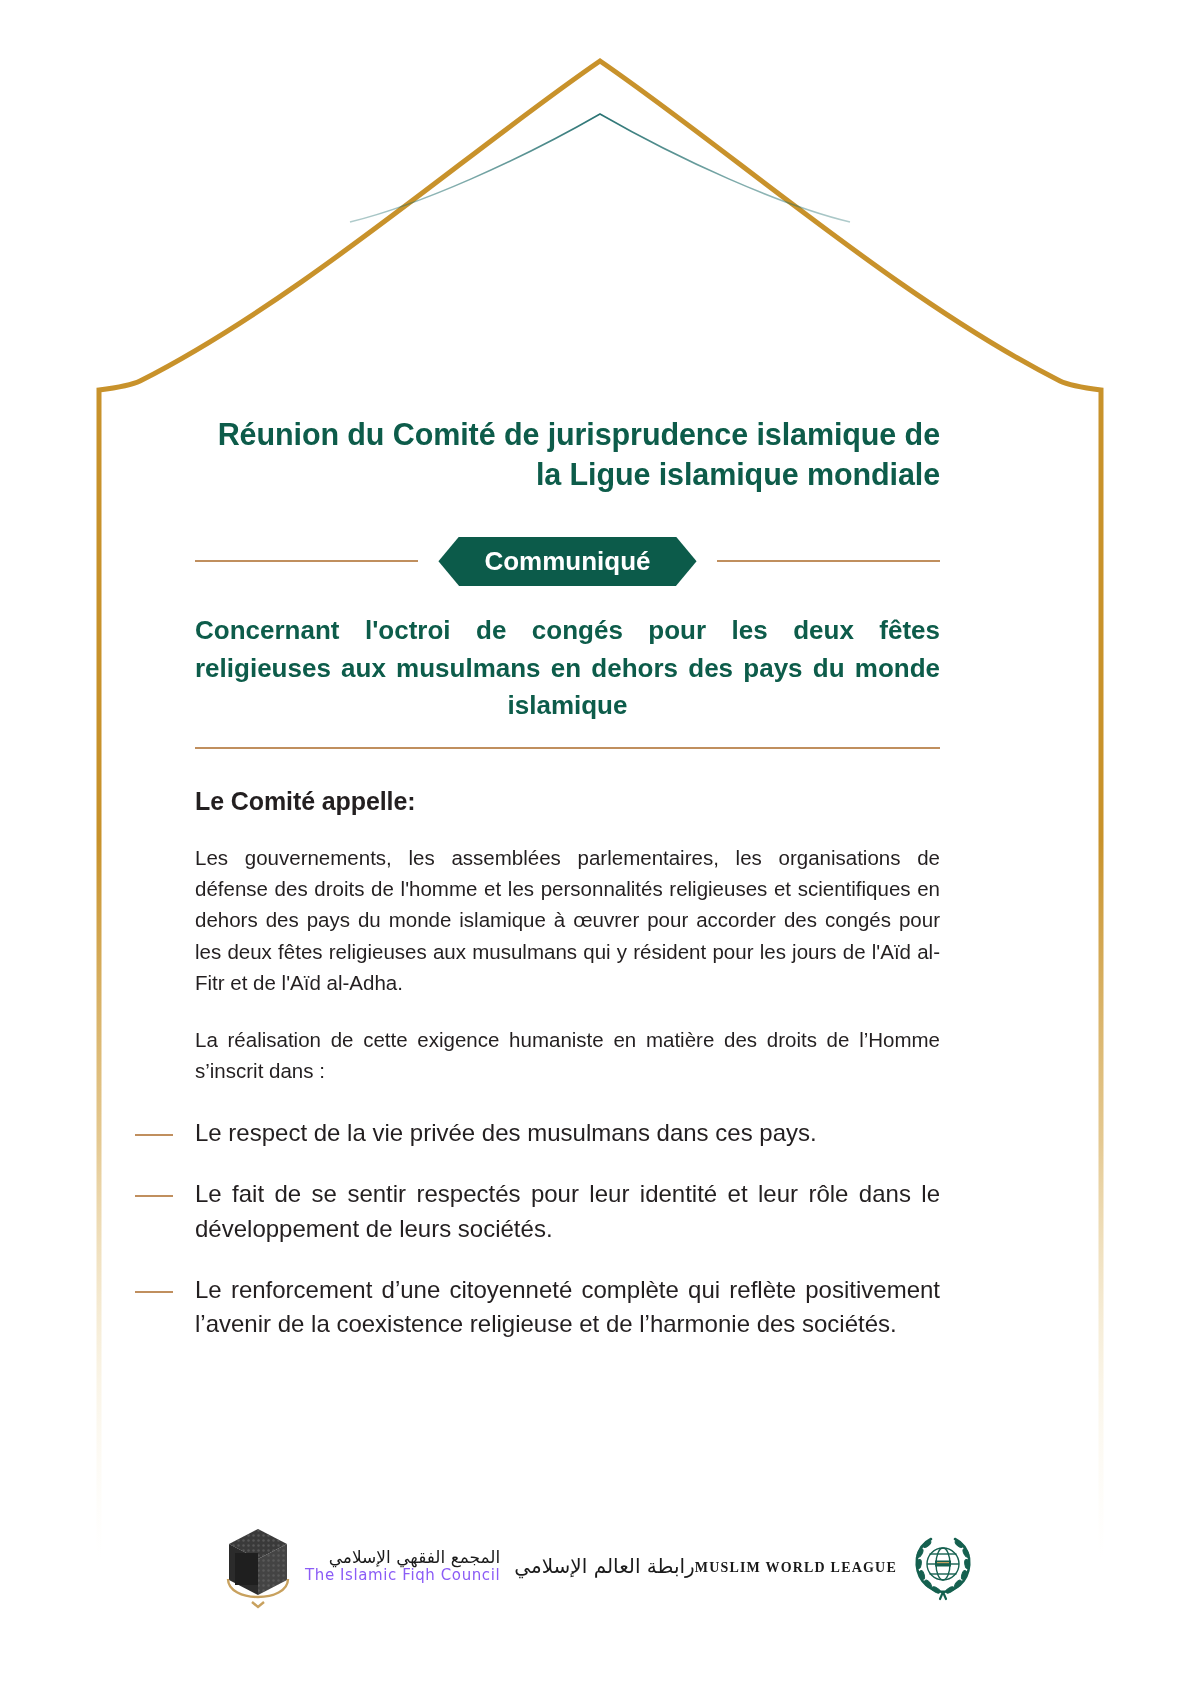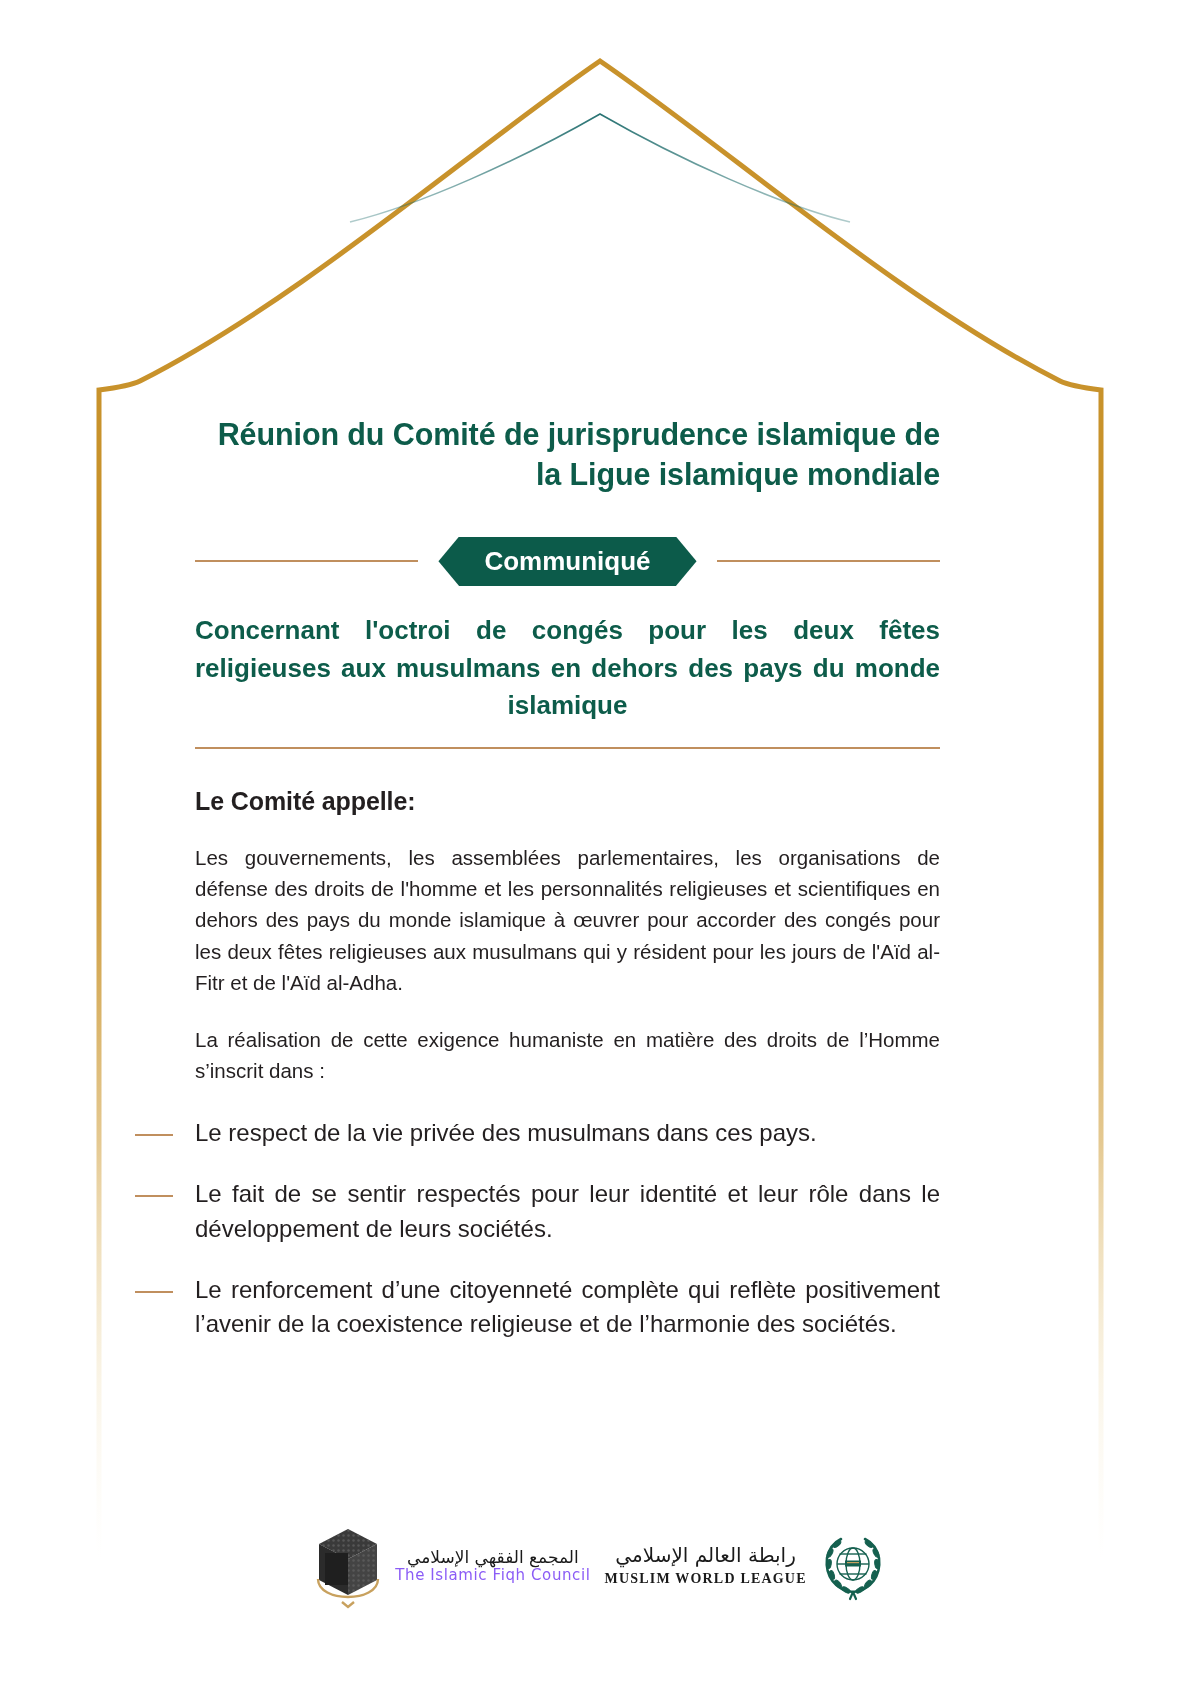--- a/index.html
+++ b/index.html
@@ -160,38 +160,37 @@
     gap: 14px;
   }
   .logo-group {
     display: flex;
     align-items: center;
     gap: 10px;
   }
   .fiqh-text {
     display: flex;
     flex-direction: column;
-    align-items: center;
+    align-items: flex-end;
     line-height: 1.12;
   }
   .fiqh-ar {
     font-size: 17px;
     color: #1a1a1a;
     direction: rtl;
     font-family: "DejaVu Sans", sans-serif;
   }
   .fiqh-en {
     font-size: 15px;
     color: #8b5cf6;
     letter-spacing: 0.6px;
     font-family: "DejaVu Sans", sans-serif;
   }
   .mwl-text {
     display: flex;
-    flex-direction: column;
     align-items: center;
     line-height: 1.15;
   }
   .mwl-ar {
     font-size: 20px;
     color: #1a1a1a;
     direction: rtl;
     font-family: "DejaVu Sans", sans-serif;
   }
   .mwl-en {

